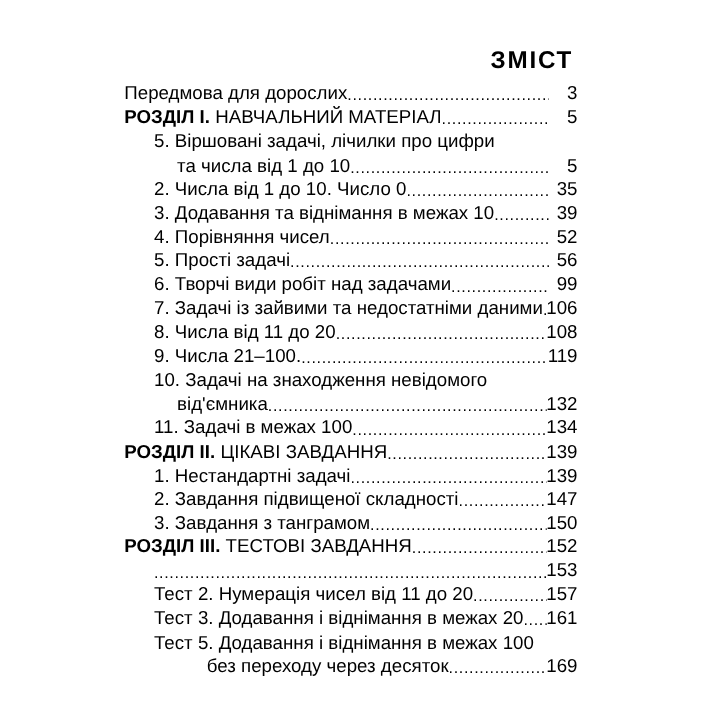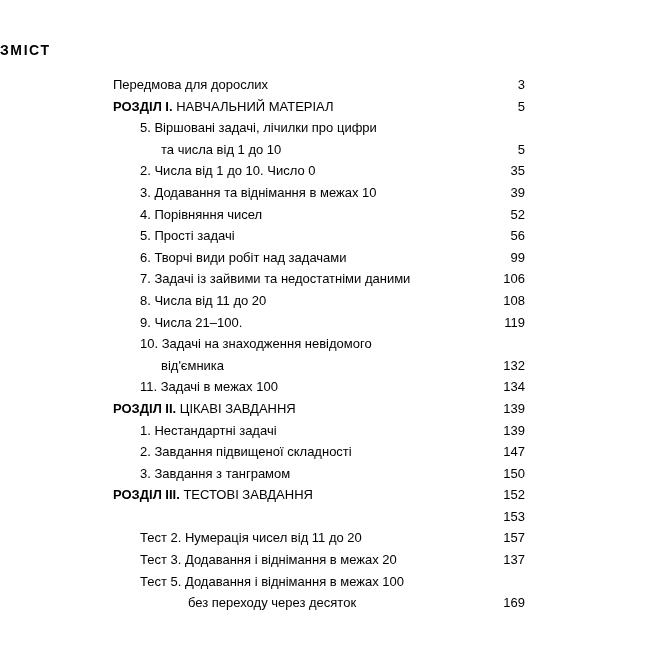--- a/index.html
+++ b/index.html
@@ -22,38 +22,38 @@
     background: #ffffff;
     overflow: hidden;
   }
 
   
   #toc-title {
     position: absolute;
     top: 42px;
     left: 0;
     width: 521px;
-    text-align: left;
-    font-size: 14px;
+    text-align: right;
+    font-size: 22px;
     font-weight: bold;
     letter-spacing: 1.6px;
   }
 
   
   #toc-list {
     position: absolute;
     top: 74px;
     left: 113px;
     width: 412px;
   }
 
   .toc-entry {
     display: flex;
     align-items: baseline;
-    font-size: 13px;
+    font-size: 17px;
     line-height: 21.6px;
     white-space: nowrap;
   }
 
   .entry-label {
     flex: 0 0 auto;
   }
 
   .leader {
     flex: 1 1 auto;
@@ -200,21 +200,21 @@
         <span class="page-num">153</span>
       </div>
       <div class="toc-entry lvl-test">
         <span class="entry-label"><span>Тест 2. Нумерація чисел від 11 до 20 </span></span>
         <span class="leader"></span>
         <span class="page-num">157</span>
       </div>
       <div class="toc-entry lvl-test">
         <span class="entry-label"><span>Тест 3. Додавання і віднімання в межах 20 </span></span>
         <span class="leader"></span>
-        <span class="page-num">137</span>
+        <span class="page-num">161</span>
       </div>
       <div class="toc-entry lvl-test no-leader">
         <span class="entry-label"><span>Тест 5. Додавання і віднімання в межах 100</span></span>
         <span class="leader"></span>
         <span class="page-num"></span>
       </div>
       <div class="toc-entry cont-test">
         <span class="entry-label"><span>без переходу через десяток</span></span>
         <span class="leader"></span>
         <span class="page-num">169</span>

